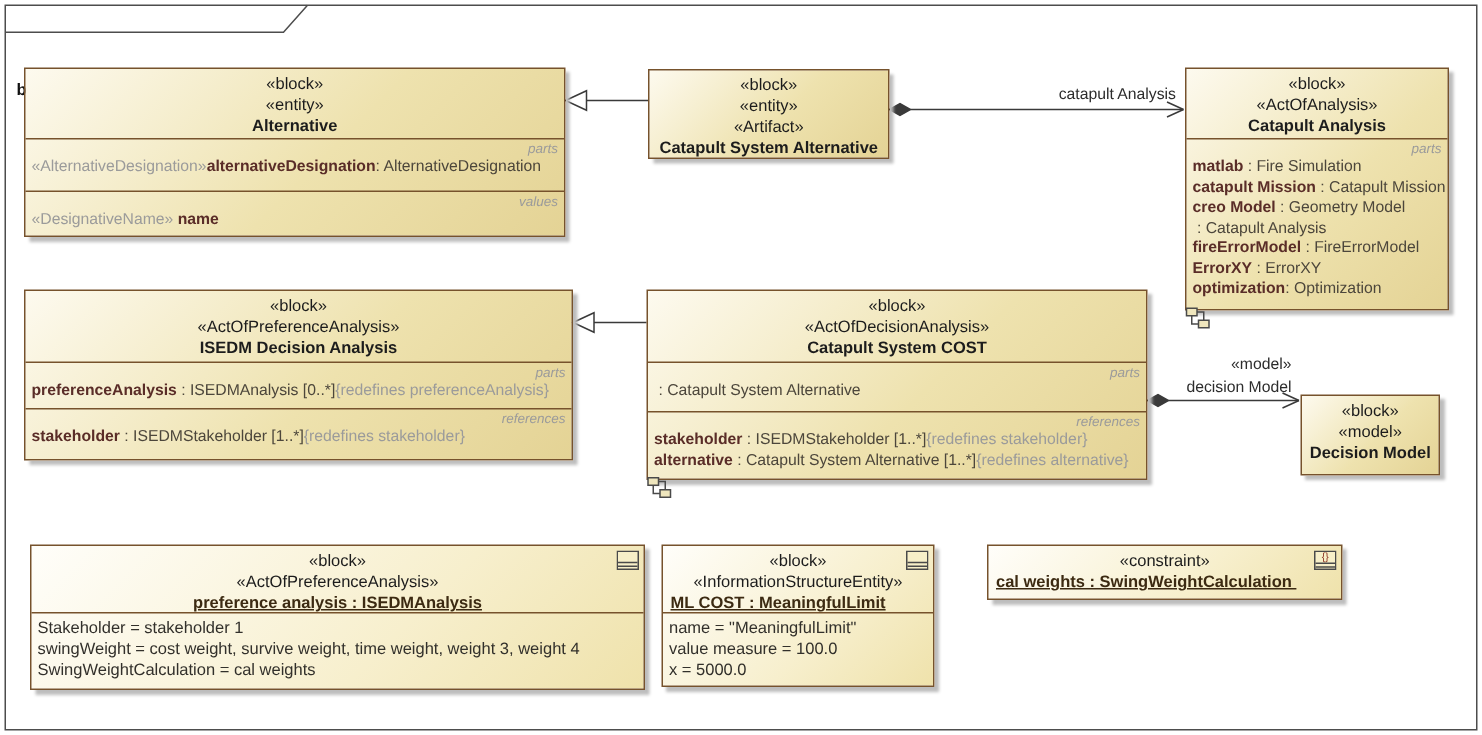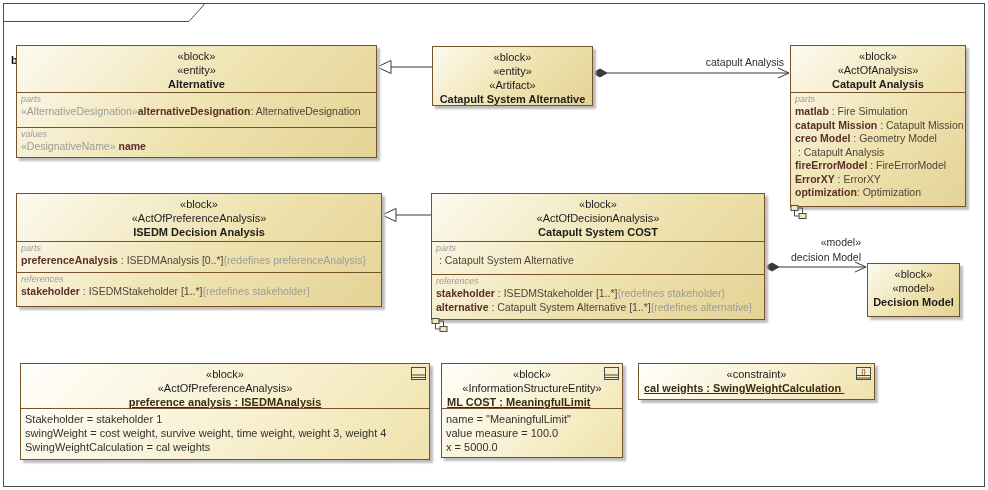--- a/index.html
+++ b/index.html
@@ -9,21 +9,21 @@
   .block{position:absolute;box-sizing:border-box;border:1px solid #76522c;
          background:linear-gradient(135deg,#fdfaef 0%,#eee2ae 55%,#e4d395 100%);
          box-shadow:3px 3px 2px #bdbdbd;color:#1c1c1c;font-size:11px;}
   .inst{background:linear-gradient(135deg,#fffefa 0%,#f7efcd 60%,#efe2ab 100%);}
   .hdr{box-sizing:border-box;text-align:center;padding-top:3px;position:relative;}
   .st{line-height:14px;white-space:pre;}
   .nm{line-height:14px;font-weight:bold;white-space:pre;}
   .titleline{line-height:14px;font-weight:bold;text-decoration:underline;color:#3c2a12;white-space:pre;}
   .left{text-align:left;padding-left:5px;}
   .comp{box-sizing:border-box;border-top:1px solid #76522c;padding:1px 4px 0 4px;overflow:hidden;}
-  .clabel{text-align:left;font-style:italic;font-size:9px;color:#9b9b9b;line-height:11px;}
+  .clabel{text-align:right;font-style:italic;font-size:9px;color:#9b9b9b;line-height:11px;}
   .row{line-height:13.5px;white-space:pre;font-size:10.5px;}
   .slotrow{line-height:14px;white-space:pre;font-size:11px;color:#32302b;}
   .body{box-sizing:border-box;border-top:1px solid #76522c;padding:3px 16px 0 4px;}
   .pname{font-weight:bold;color:#5a2d28;}
   .ptype{color:#4c463b;}
   .gray{color:#9b9b9b;}
   .corner-icon{position:absolute;top:3px;right:3px;}
   .rake-icon{position:absolute;left:-1px;bottom:-14px;}
   #tab-text{position:absolute;left:11px;top:7px;font-size:11px;color:#111;white-space:pre;margin-top:47px;}
   #tab-text b{font-weight:bold;}
@@ -192,21 +192,21 @@
         <line x1="1" y1="10.5" x2="14" y2="10.5" stroke="#4a4a4a"></line>
       </svg>
     </div>
     <div class="body" style="height:49px;">
       <div class="slotrow">name = "MeaningfulLimit"</div>
       <div class="slotrow">value measure = 100.0</div>
       <div class="slotrow">x = 5000.0</div>
     </div>
   </div>
 
-  <div class="block inst" style="left:638px;top:363px;width:237px;height:37px;">
+  <div class="block inst" style="left:658px;top:363px;width:237px;height:37px;">
     <div class="hdr">
       <div class="st">«constraint»</div>
       <div class="titleline left">cal weights : SwingWeightCalculation </div>
       <svg class="corner-icon" width="15" height="13">
         <rect x="0.5" y="0.5" width="14" height="12" fill="#f7efc8" stroke="#4a4a4a"></rect>
         <text x="7.5" y="6.5" text-anchor="middle" font-size="7" fill="#8a2f1f">{}</text>
         <line x1="1" y1="8.5" x2="14" y2="8.5" stroke="#4a4a4a"></line>
         <line x1="1" y1="11" x2="14" y2="11" stroke="#4a4a4a"></line>
       </svg>
     </div>

